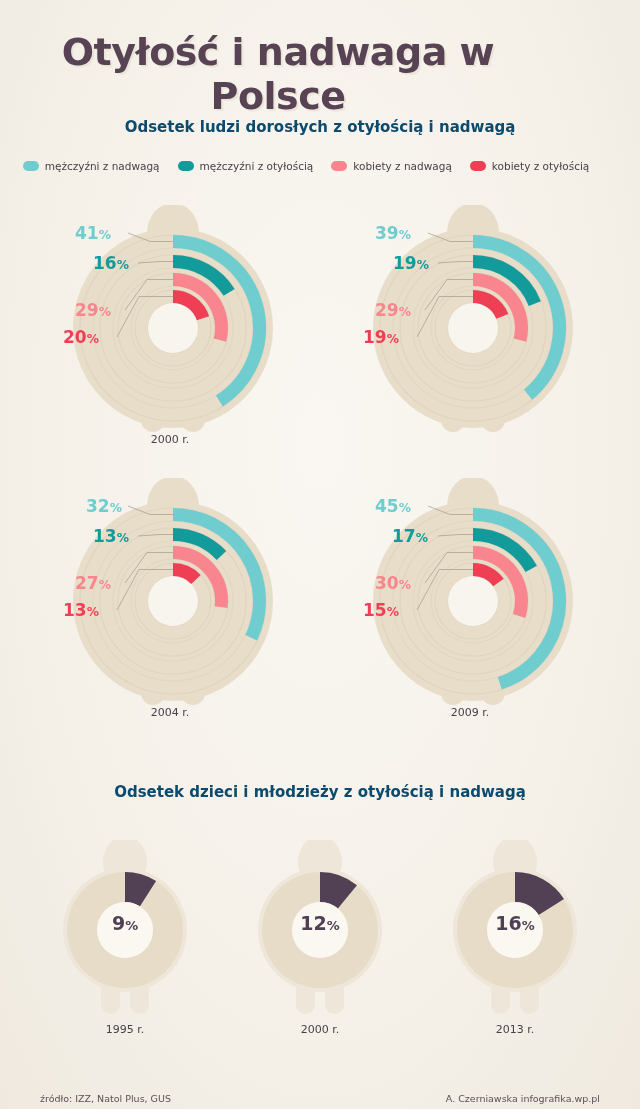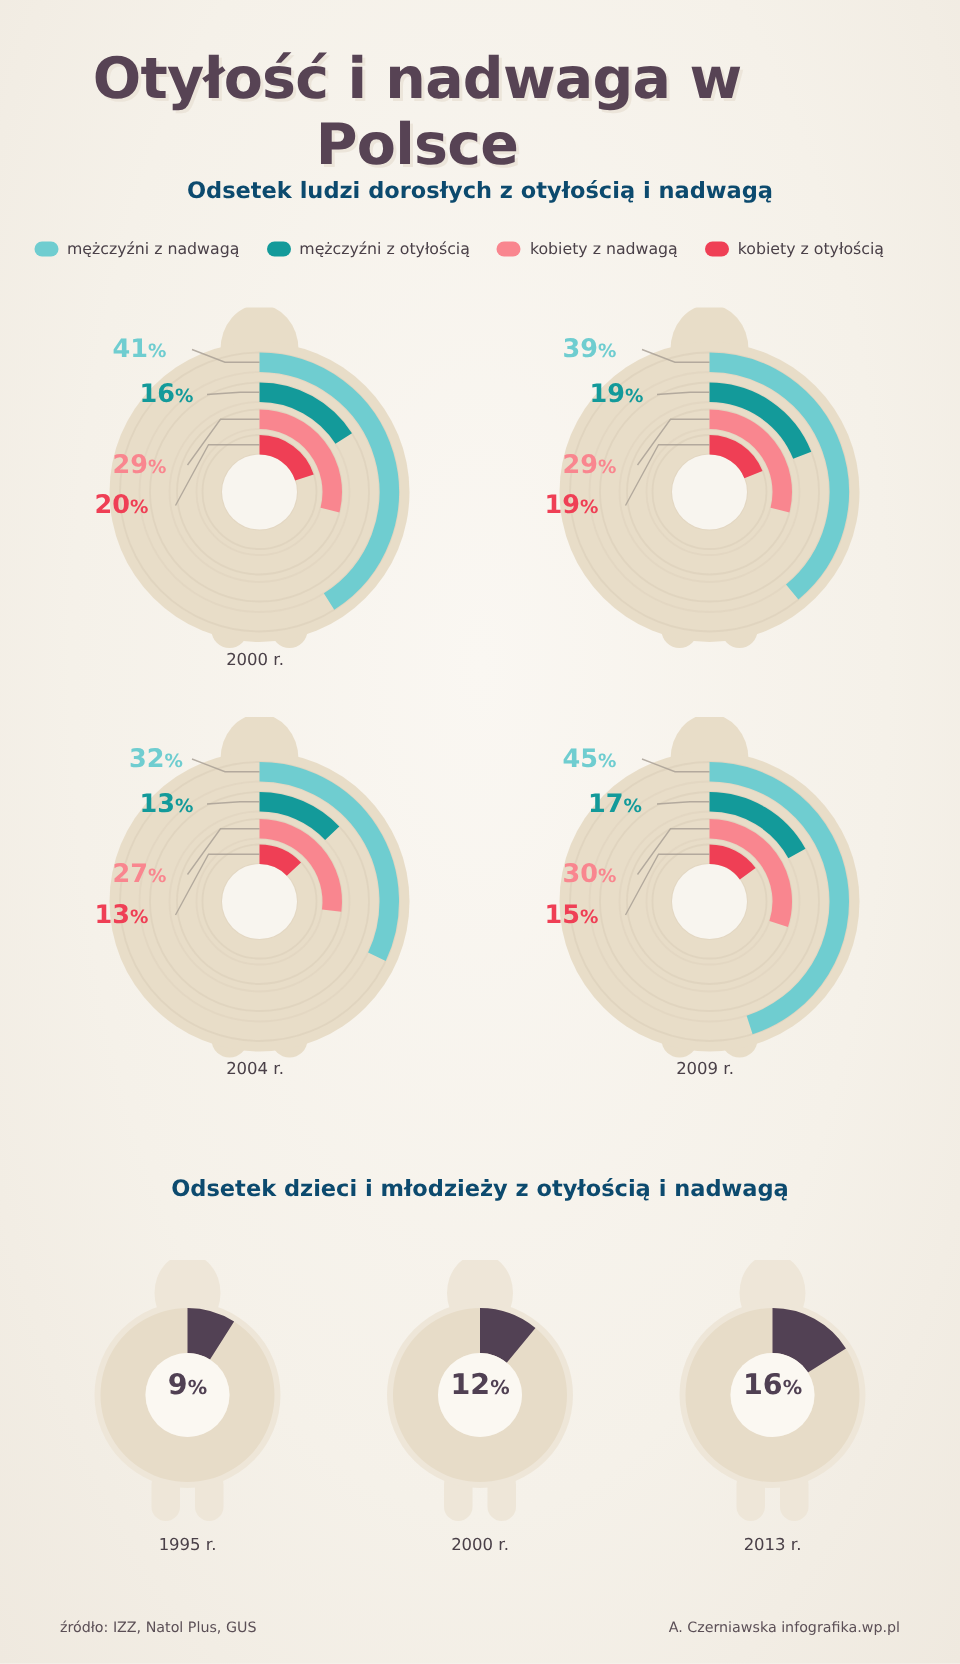--- a/index.html
+++ b/index.html
@@ -86,21 +86,21 @@
   }
   .kid-value{
     position:absolute;left:0;width:200px;top:72px;
     text-align:center;font-size:19px;font-weight:bold;color:#504053;
     font-family:"DejaVu Sans", sans-serif;
   }
   .kid-value .unit{font-size:0.68em;}
 
   
   .footer{
-    position:absolute;bottom:18px;left:0;width:640px;
+    position:absolute;bottom:5px;left:0;width:640px;
     padding:0 40px;box-sizing:border-box;
     display:flex;justify-content:space-between;
     font-size:9.5px;color:#5b4f56;
     font-family:"DejaVu Sans", sans-serif;
   }
 </style>
 </head>
 <body>
 
 <div class="wrap">

